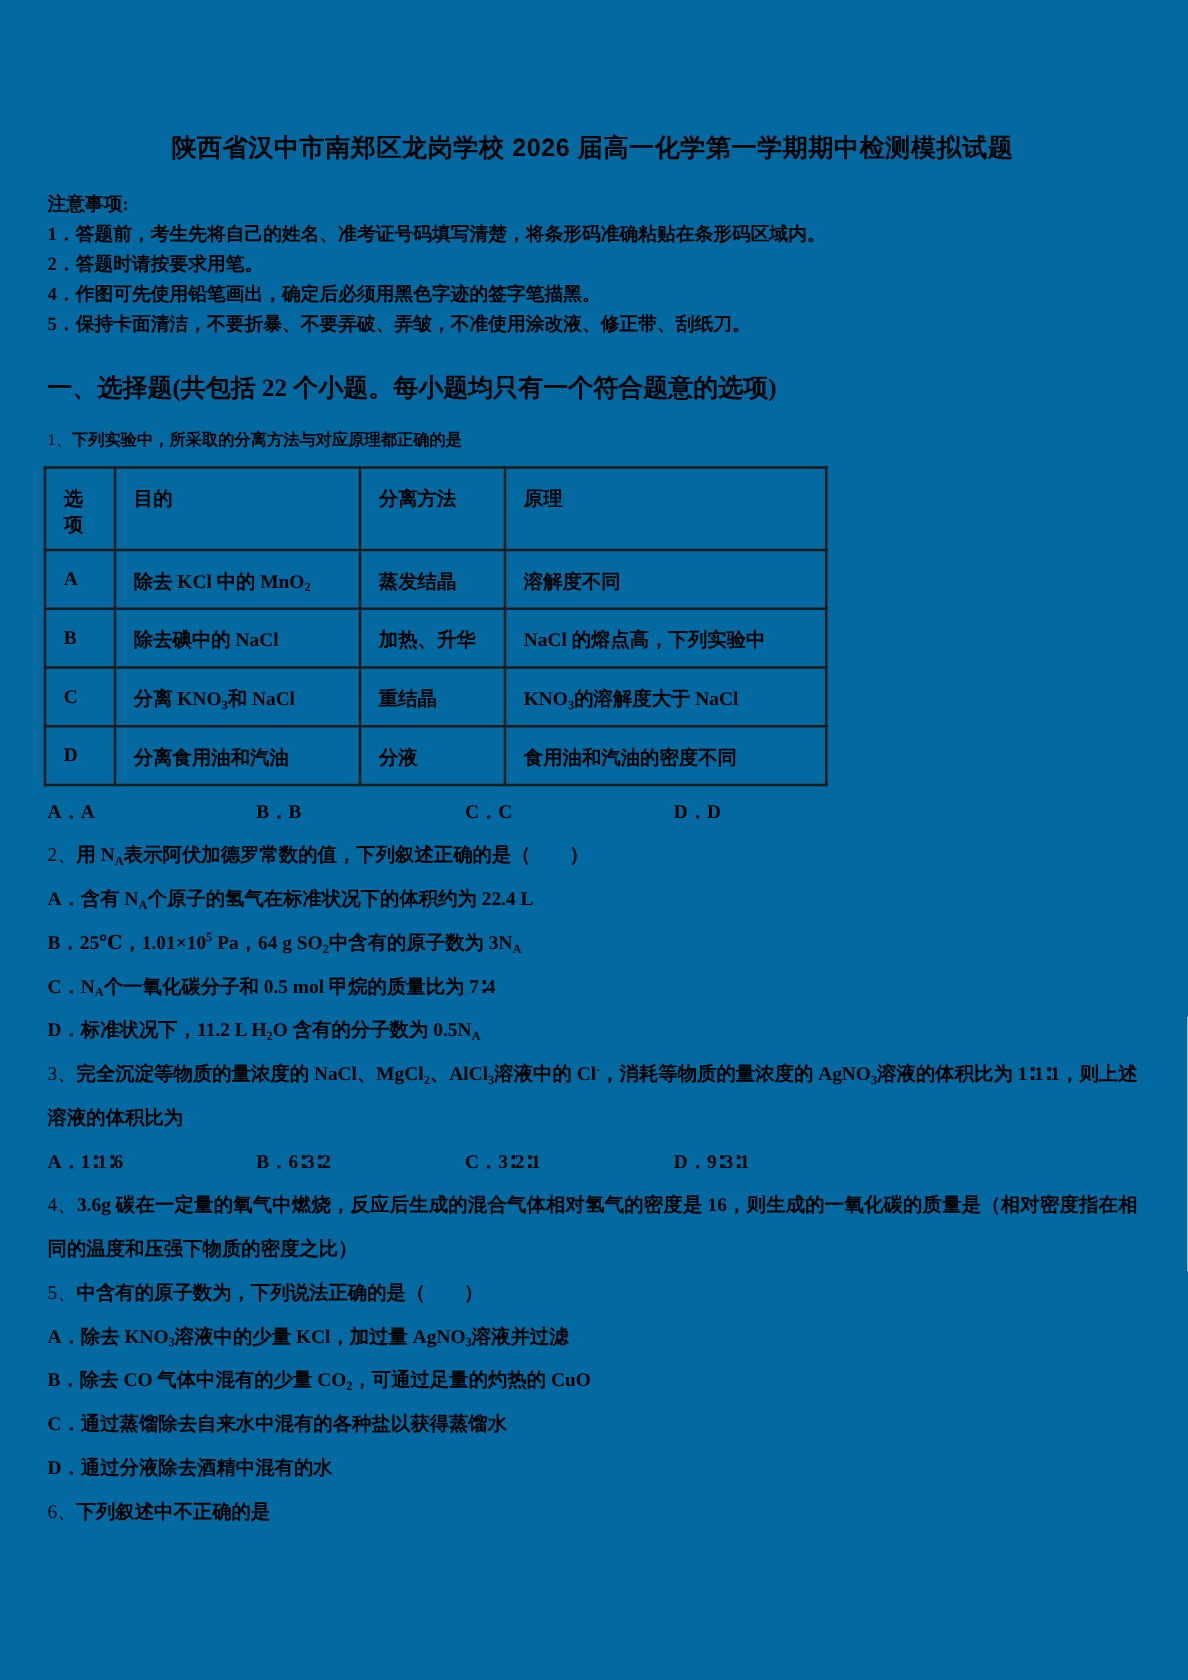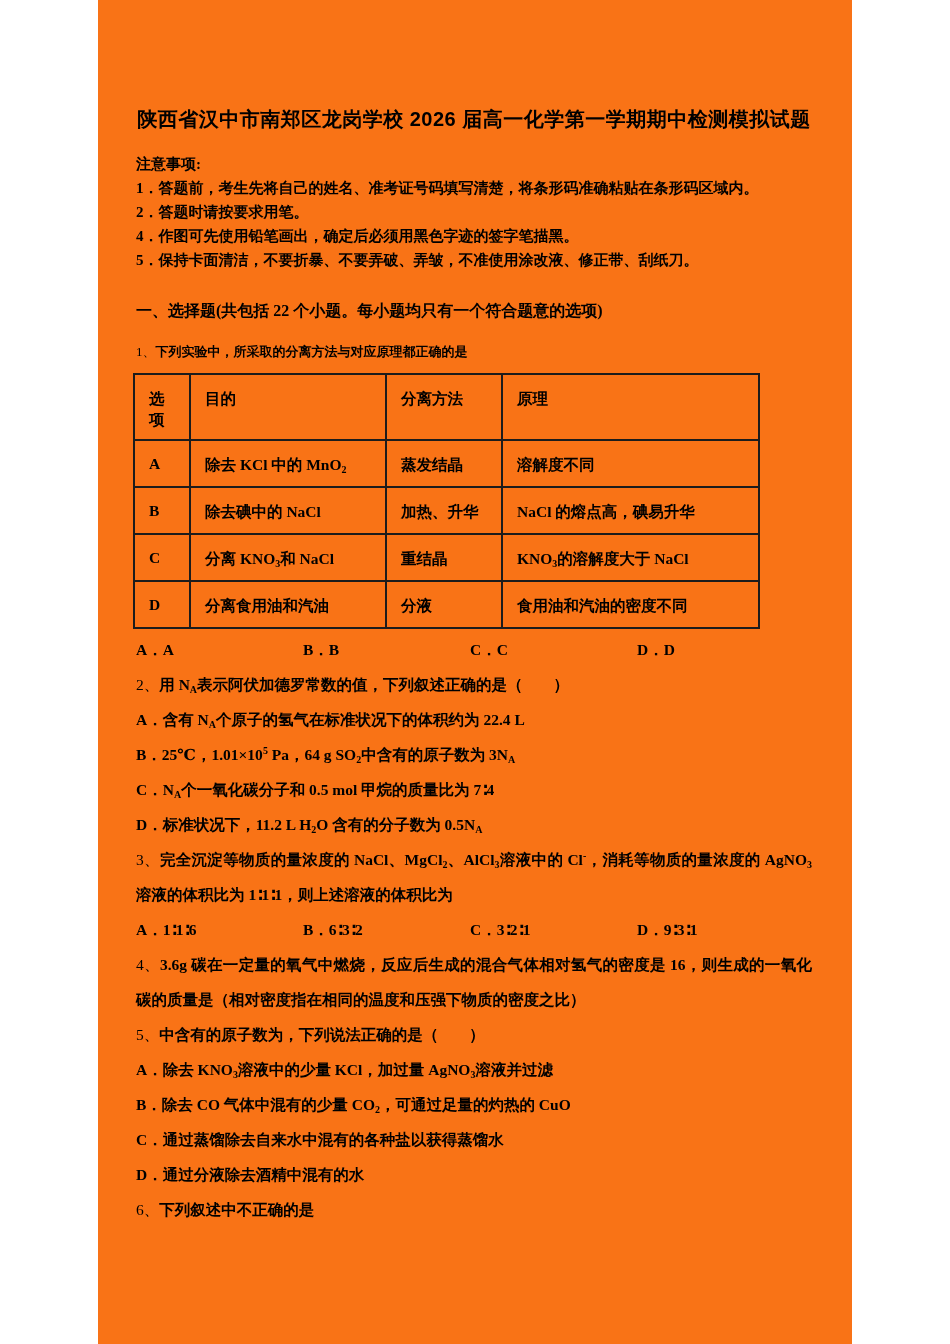--- a/index.html
+++ b/index.html
@@ -1,21 +1,21 @@
 <!DOCTYPE html>
 <html><head>
 <meta charset="utf-8">
 <style>
   * { margin: 0; padding: 0; box-sizing: border-box; }
   html, body { background: #ffffff; }
   .page {
-    width: 754px;
+    width: 950px;
     height: 1344px;
     margin: 0 auto;
-    background: #f97316;
+    background: #0369a1;
     color: #000;
     font-family: "Liberation Serif", "DejaVu Serif", serif;
     overflow: hidden;
   }
   .content { padding: 104px 40px 0 38px; }
 
   .doc-title {
     text-align: center;
     font-size: 20px;
     line-height: 30px;
@@ -27,21 +27,21 @@
 
   .notes-heading,
   .note-line {
     font-size: 15px;
     line-height: 24px;
     font-weight: bold;
   }
 
   .section-heading {
     margin-top: 26px;
-    font-size: 16px;
+    font-size: 20px;
     line-height: 26px;
     font-weight: bold;
   }
 
   .qnum { font-weight: normal; }
   .qstem { font-weight: bold; }
 
   .q1-stem { font-size: 13px; line-height: 26px; margin-top: 15px; }
 
   table.q1-table {
@@ -120,21 +120,21 @@
         <tr>
           <td>A</td>
           <td>除去 KCl 中的 MnO<sub>2</sub></td>
           <td>蒸发结晶</td>
           <td>溶解度不同</td>
         </tr>
         <tr>
           <td>B</td>
           <td>除去碘中的 NaCl</td>
           <td>加热、升华</td>
-          <td>NaCl 的熔点高，碘易升华</td>
+          <td>NaCl 的熔点高，下列实验中</td>
         </tr>
         <tr>
           <td>C</td>
           <td>分离 KNO<sub>3</sub>和 NaCl</td>
           <td>重结晶</td>
           <td>KNO<sub>3</sub>的溶解度大于 NaCl</td>
         </tr>
         <tr>
           <td>D</td>
           <td>分离食用油和汽油</td>

